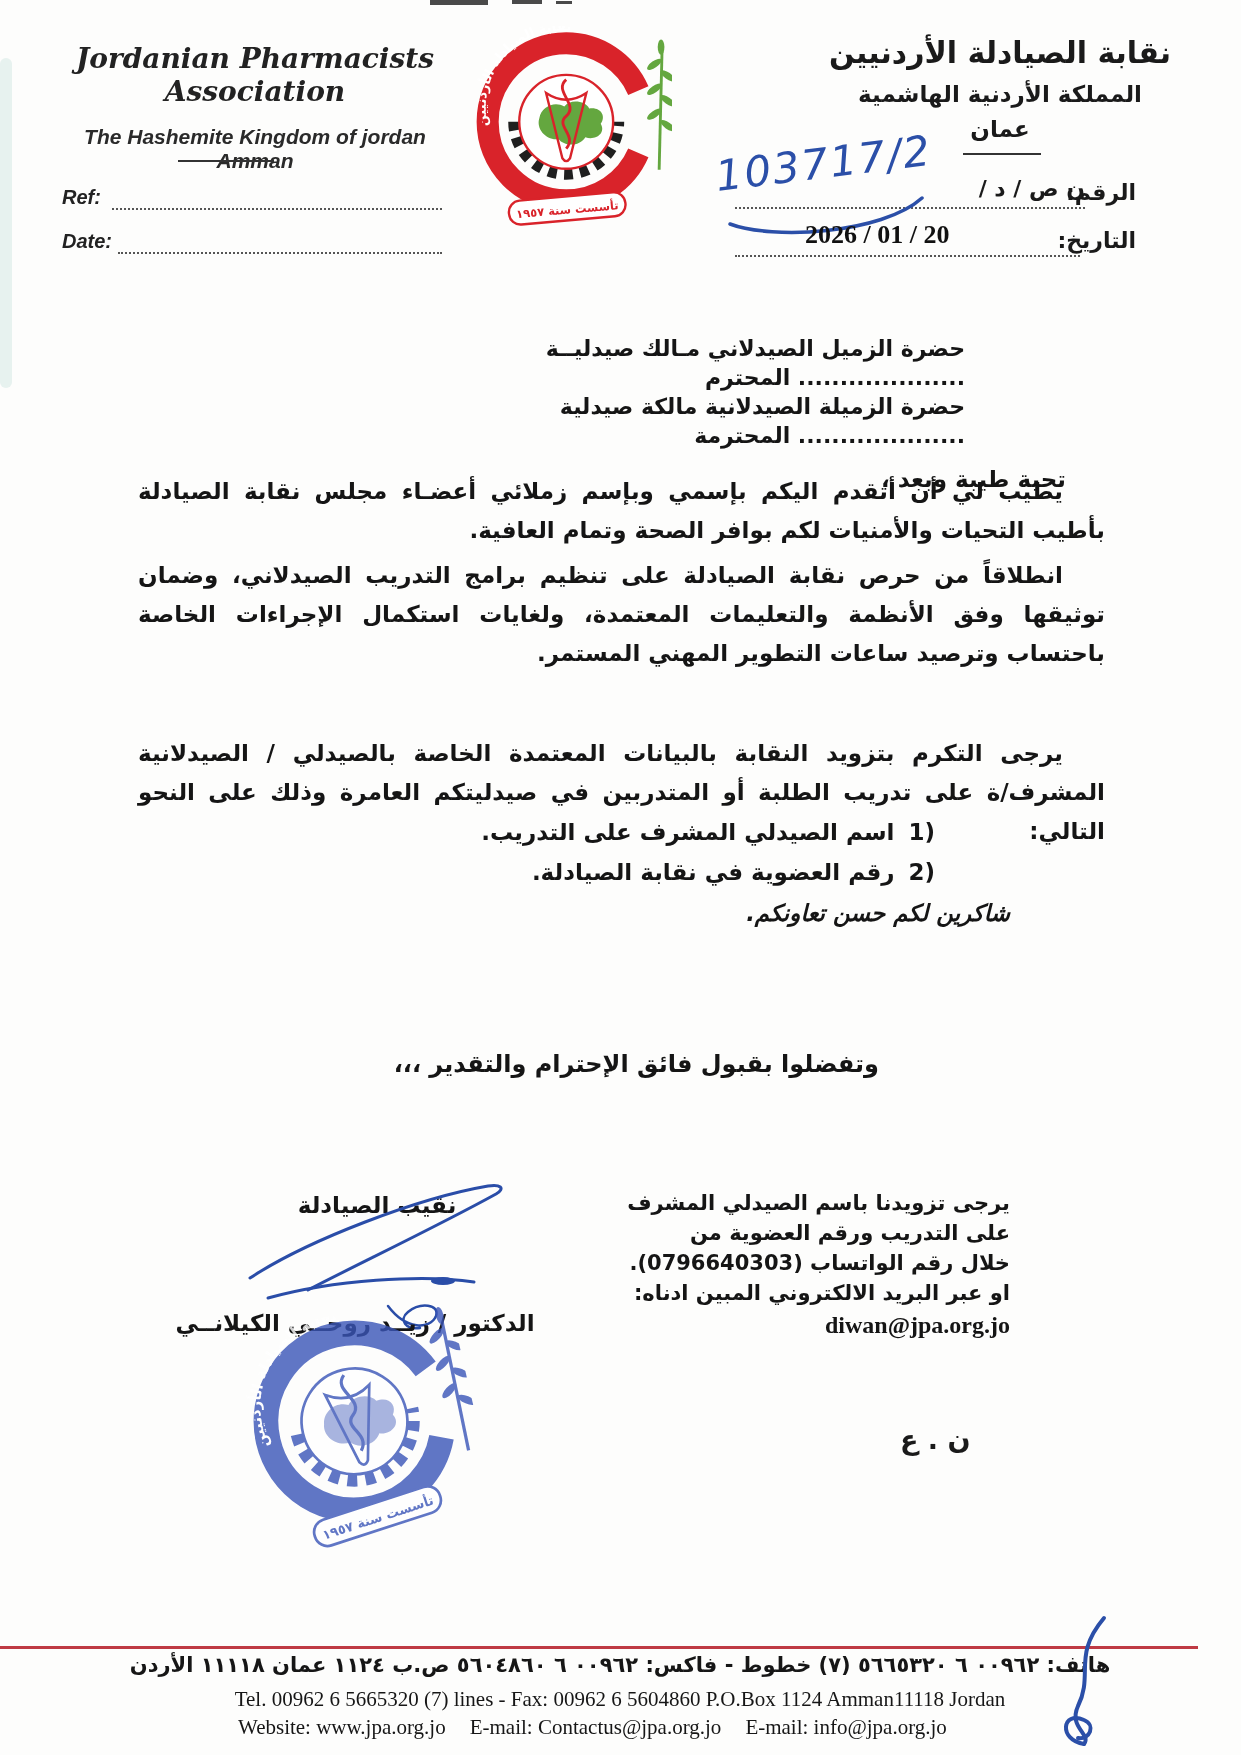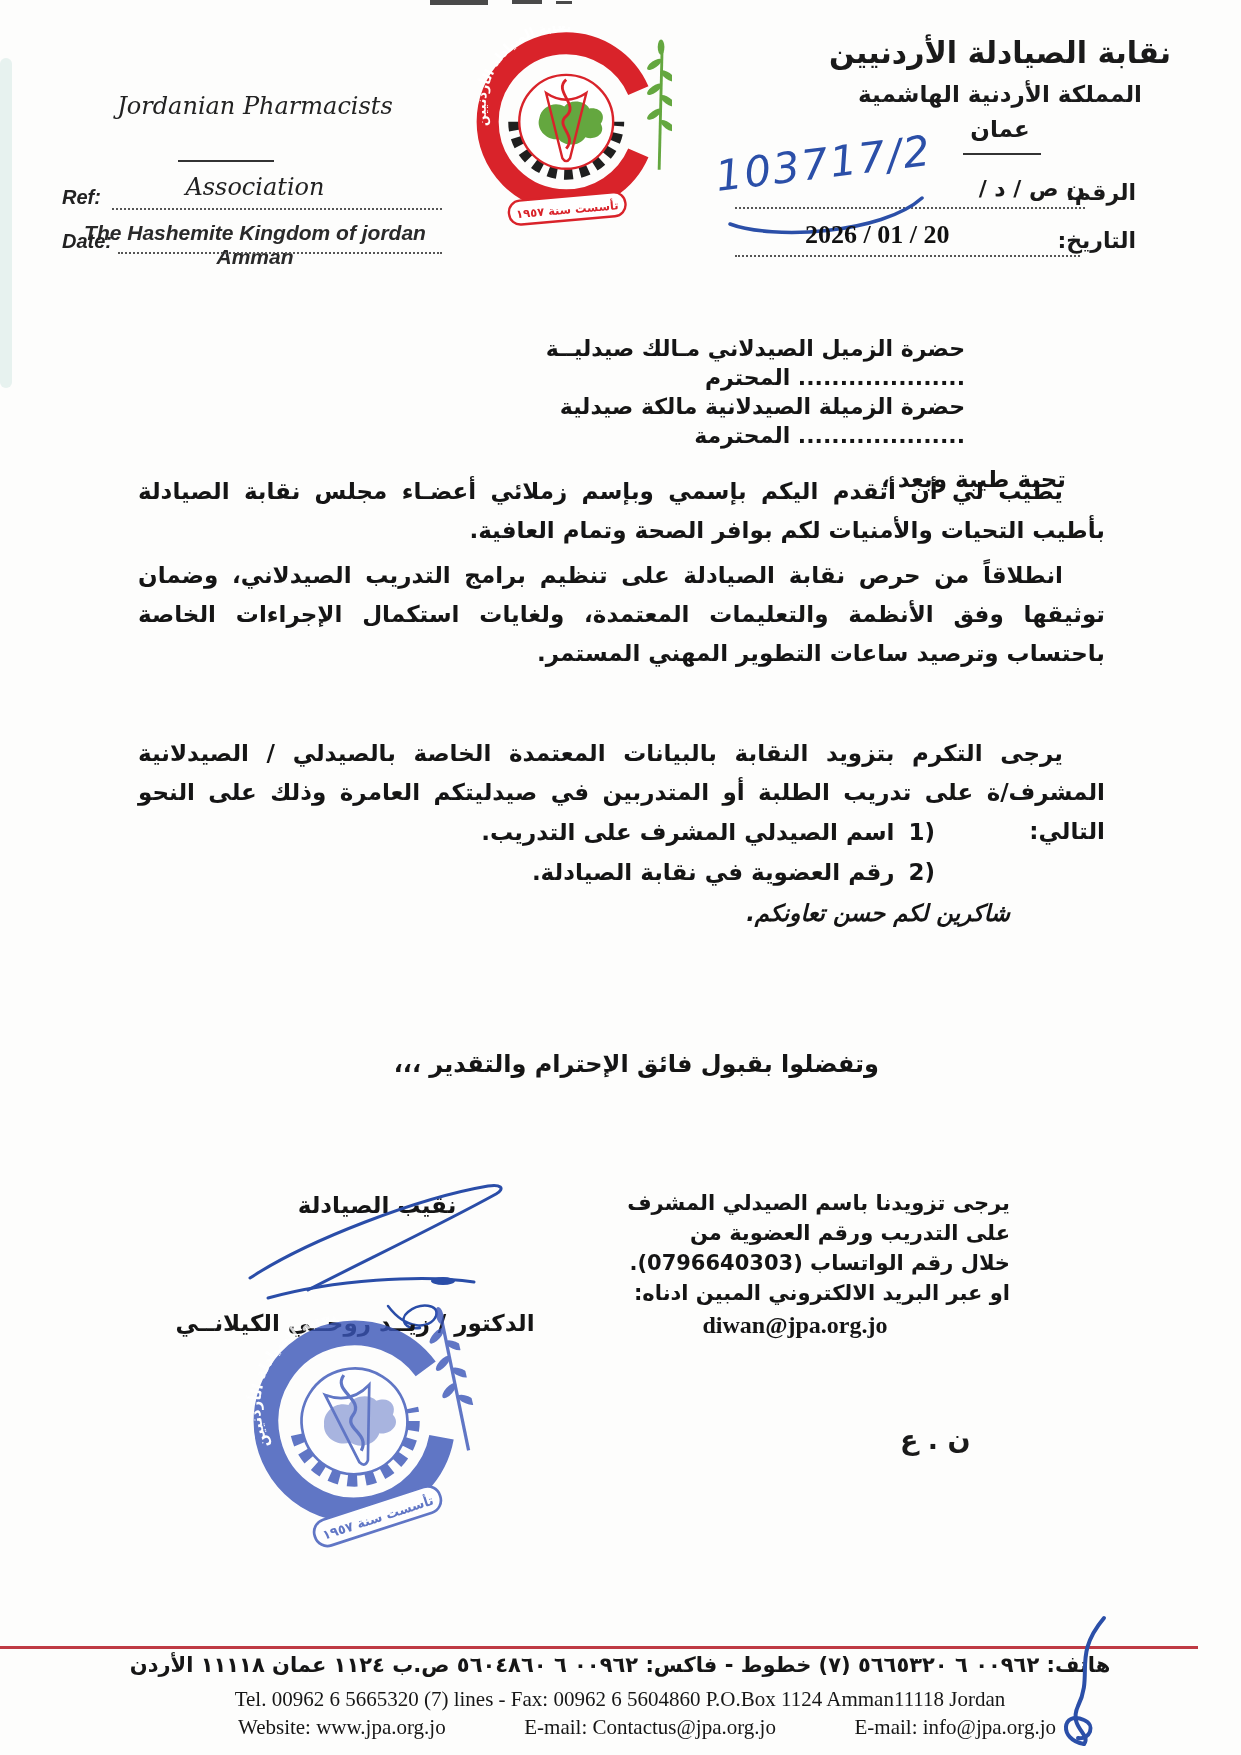--- a/index.html
+++ b/index.html
@@ -10,21 +10,21 @@
     margin: 0 auto;
     background: #fdfdfc;
     overflow: hidden;
     font-family: "DejaVu Sans", sans-serif;
     color: #1c1c1c;
   }
   .abs { position: absolute; }
 
   
   .lh-en { left:55px; top:42px; width:400px; text-align:center; }
-  .lh-en .t1 { font-family:"DejaVu Serif", serif; font-style:italic; font-weight:normal; font-size:24px; line-height:33px; color:#222;margin-top:48px; }
+  .lh-en .t1 { font-family:"DejaVu Serif", serif; font-style:italic; font-weight:bold; font-size:28px; line-height:33px; color:#222; }
   .lh-en .t2 { font-family:"Liberation Sans", sans-serif; font-style:italic; font-weight:600; font-size:21px; line-height:25px; margin-top:16px; color:#2a2a2a; }
   .lh-en .t3 { font-family:"Liberation Sans", sans-serif; font-style:italic; font-weight:600; font-size:21px; line-height:24px; color:#2a2a2a; }
   .amman-line { left:178px; top:160px; width:96px; height:0; border-bottom:2.5px solid #333; }
 
   .lh-ar { left:790px; top:34px; width:420px; text-align:center; direction:rtl; }
   .lh-ar .a1 { font-size:30px; font-weight:bold; line-height:38px; color:#1a1a1a; }
   .lh-ar .a2 { font-size:23px; font-weight:bold; line-height:32px; margin-top:6px; color:#1a1a1a; }
   .lh-ar .a3 { font-size:23px; font-weight:bold; line-height:30px; margin-top:4px; color:#1a1a1a;text-align:center; }
   .amman-line-ar { left:963px; top:153px; width:78px; height:0; border-bottom:2.5px solid #333; }
 
@@ -58,31 +58,31 @@
   .closing { right:362px; top:1050px; direction:rtl; font-size:24px; font-weight:bold; color:#151515; }
 
   
   .sig-title { left:247px; top:1192px; width:260px; text-align:center; direction:rtl; font-size:23px; font-weight:bold; color:#151515; }
   .sig-name { left:160px; top:1310px; width:390px; text-align:center; direction:rtl; font-size:23px; font-weight:bold; color:#151515; }
   .sig-svg { left:238px; top:1178px; }
 
   
   .note { right:231px; top:1188px; width:430px; direction:rtl; text-align:right;
           font-size:21px; font-weight:bold; line-height:30px; color:#151515; }
-  .note .email { text-align:center; font-family:"Liberation Serif", serif; font-size:24px; direction:ltr; margin-top:2px; }
+  .note .email { text-align:right; font-family:"Liberation Serif", serif; font-size:24px; direction:ltr; margin-top:2px; }
 
   
   .stamp { left:248px; top:1312px; transform:rotate(-13deg); opacity:.8; }
   .initials { left:900px; top:1424px; direction:rtl; font-size:27px; font-weight:bold; color:#1a1a1a; }
 
   
   .f-line { left:0; top:1646px; width:1198px; height:3px; background:#bf3a44; }
   .f-ar { left:110px; top:1653px; width:1020px; text-align:center; direction:rtl; font-size:21px; font-weight:bold; color:#161616; }
   .f-en { left:110px; top:1687px; width:1020px; text-align:center; font-family:"Liberation Serif", serif; font-size:21px; color:#161616; }
-  .f-bottom { left:238px; top:1715px; width:818px; display:flex; justify-content:space-between; font-family:"Liberation Serif", serif; font-size:21px; color:#161616; }
+  .f-bottom { left:238px; top:1715px; width:818px; display:flex; justify-content:flex-start; font-family:"Liberation Serif", serif; font-size:21px; color:#161616;gap:24px; }
 
   
   .logo-red  { --c1:#d9232a; --c2:#64a73f; --c3:#1f1f1f; }
   .logo-blue { --c1:#3a55b8; --c2:#3a55b8; --c3:#3a55b8; }
 
   
   .artifact { background:#2a2a2a; opacity:.85; }
   .smudge { left:0; top:58px; width:12px; height:330px; background:#bcded6; opacity:.35; border-radius:8px; }
 </style>
 </head>

